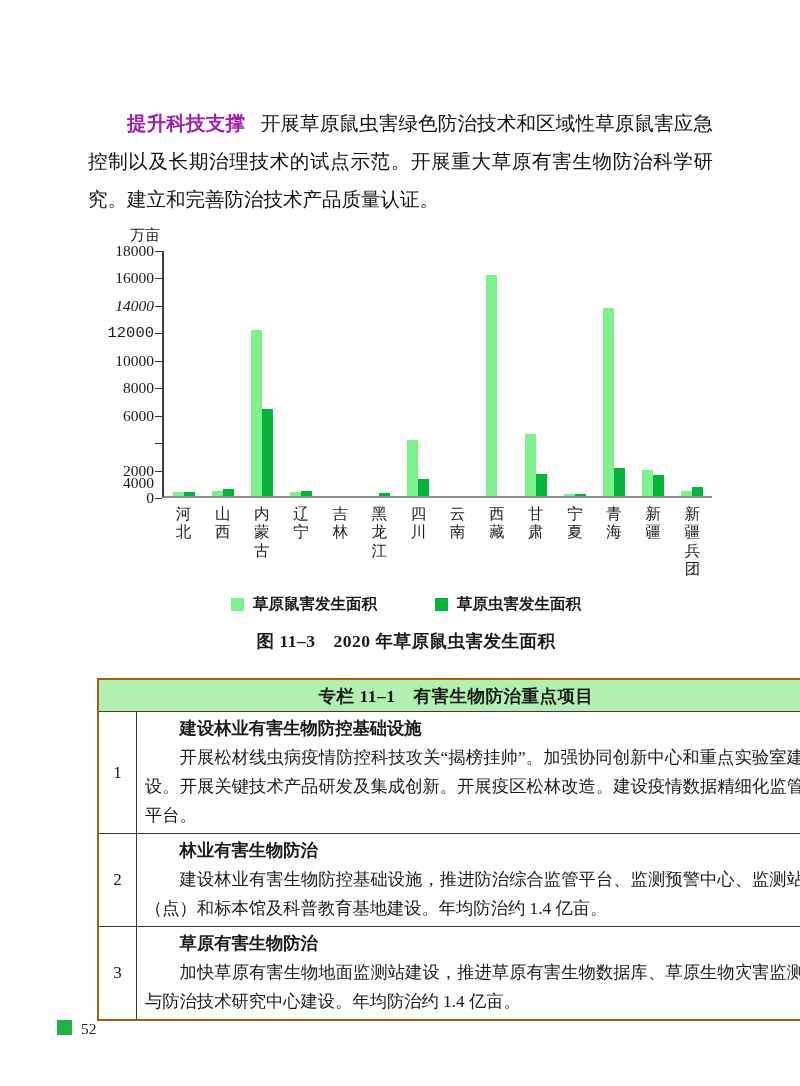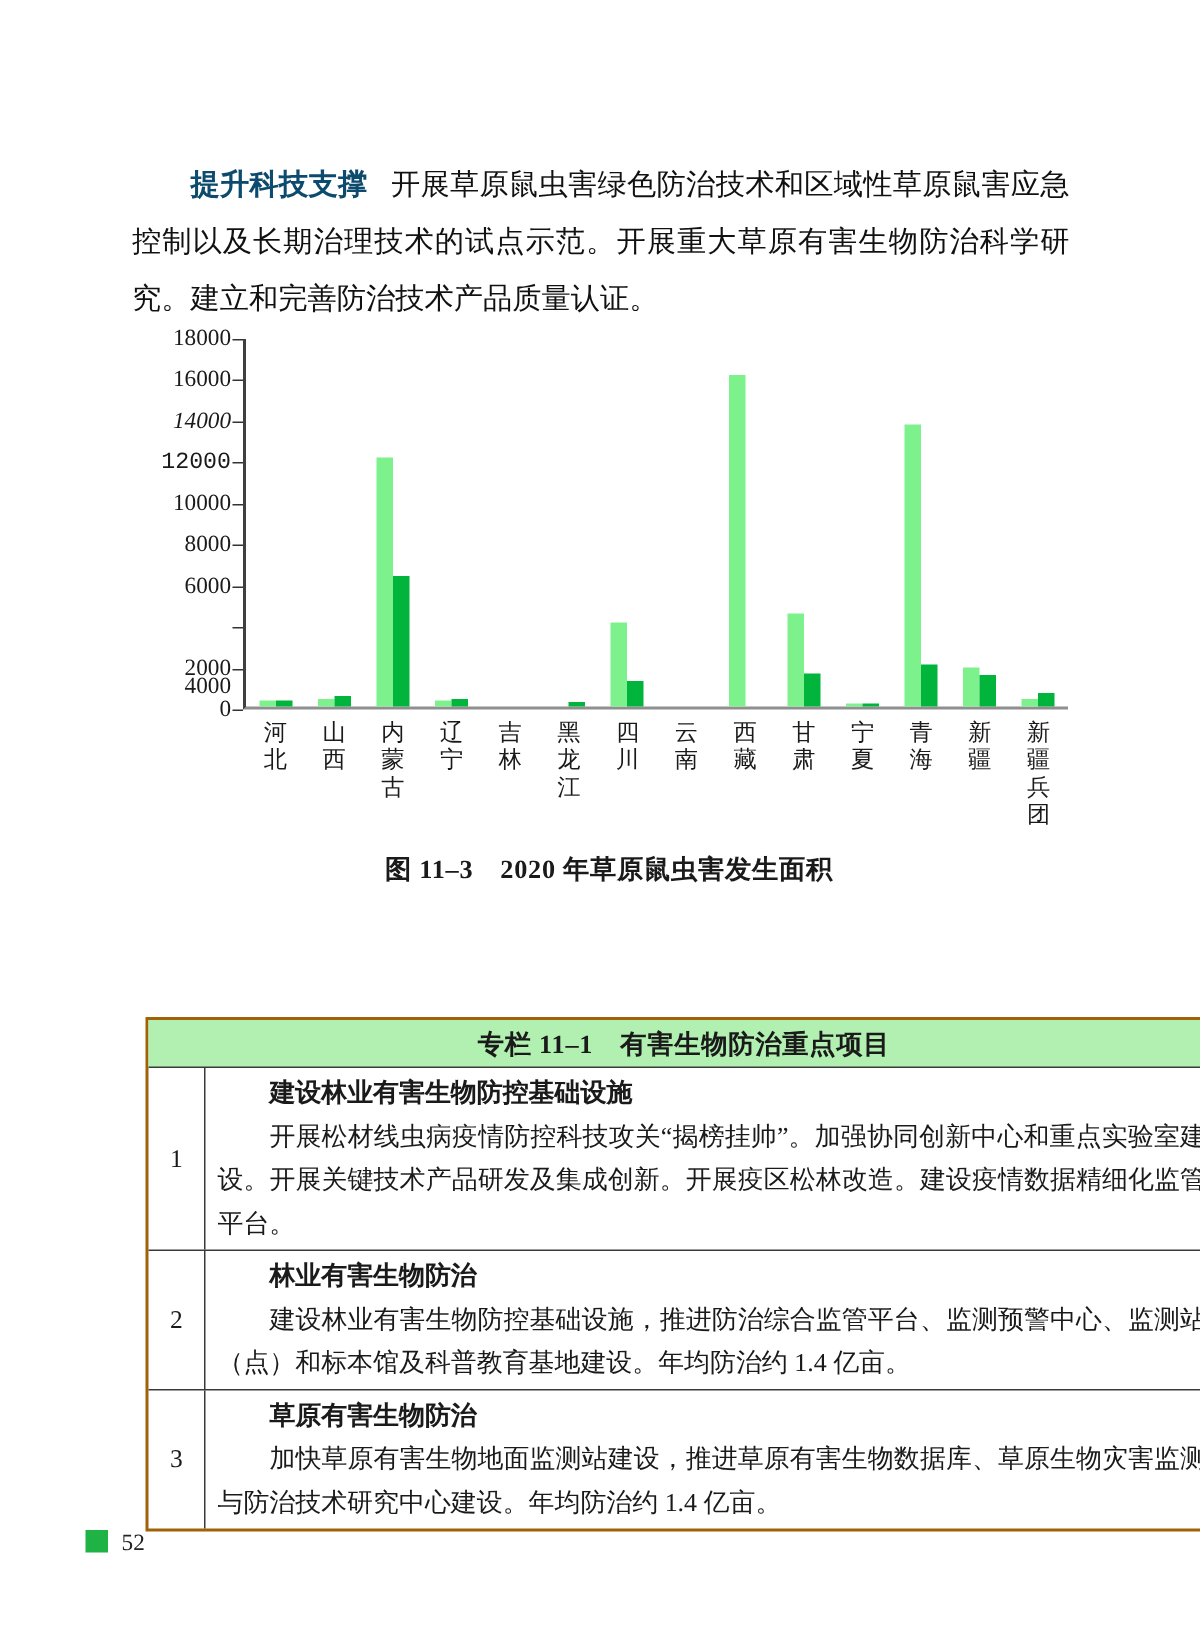--- a/index.html
+++ b/index.html
@@ -30,21 +30,21 @@
     white-space:nowrap;
   }
   .plot {
     position:relative; flex:1; height:247px;
     border-left:2px solid #3f3f3f; border-bottom:2px solid #8f8f8f;
   }
   .ytick { position:absolute; left:-9px; width:7px; border-top:1.5px solid #333; }
   .bar-groups { display:flex; height:100%; align-items:flex-end; }
   .group { flex:1; display:flex; align-items:flex-end; justify-content:center; height:100%; }
   .bar { width:11px; flex:none; }
-  .x-labels { display:flex; margin-left:64px; margin-top:7px;justify-content:flex-end; }
+  .x-labels { display:flex; margin-left:64px; margin-top:7px; }
   .xlabel { flex:1; display:flex; justify-content:center; }
   .xlabel span {
     display:inline-block; width:1.06em; font-size:15.5px; line-height:1.18;
     word-break:break-all; text-align:center;
   }
   .legend { display:flex; justify-content:center; gap:58px; margin-top:16px; }
   .legend-item { display:flex; align-items:center; gap:9px; }
   .legend-swatch { width:13px; height:13px; flex:none; }
   .legend-label { font-size:15.5px; font-weight:600; }
   .chart-caption {
@@ -71,24 +71,25 @@
 
   
   .footer { position:absolute; left:57px; top:1020px; display:flex; gap:9px; }
   .footer-swatch { width:15px; height:15px; flex:none; }
   .page-num { font-size:15.5px; color:#222; }
 </style>
 </head>
 <body>
 
 <div class="intro">
-  <span class="lead" style="color: #0c4a6e;">提升科技支撑</span><span>开展草原鼠虫害绿色防治技术和区域性草原鼠害应急控制以及长期治理技术的试点示范。开展重大草原有害生物防治科学研究。建立和完善防治技术产品质量认证。</span>
+  <span class="lead" style="color: #a21caf;">提升科技支撑</span><span>开展草原鼠虫害绿色防治技术和区域性草原鼠害应急控制以及长期治理技术的试点示范。开展重大草原有害生物防治科学研究。建立和完善防治技术产品质量认证。</span>
 </div>
 
 <div class="chart-wrap">
+  <div class="unit-label">万亩</div>
   <div class="chart-main">
     <div class="y-axis" id="y-axis">
         <div class="ytick-label" style="top: -9px;">18000</div>
         <div class="ytick-label" style="top: 18.4444px;">16000</div>
         <div class="ytick-label" style="top: 45.8889px; font-style: italic;">14000</div>
         <div class="ytick-label" style="top: 73.3333px; font-family: Liberation Mono, monospace;">12000</div>
         <div class="ytick-label" style="top: 100.778px; text-align: center;">10000</div>
         <div class="ytick-label" style="top: 128.222px;">8000</div>
         <div class="ytick-label" style="top: 155.667px;">6000</div>
         <div class="ytick-label" style="top: 183.111px; margin-top: 40px;">4000</div>
@@ -203,20 +204,30 @@
       <div class="xlabel">
         <span>青海</span>
       </div>
       <div class="xlabel">
         <span>新疆</span>
       </div>
       <div class="xlabel">
         <span>新疆兵团</span>
       </div>
     </div>
+  <div class="legend" id="legend">
+      <div class="legend-item">
+        <span class="legend-swatch" style="background: rgb(125, 242, 140);"></span>
+        <span class="legend-label">草原鼠害发生面积</span>
+      </div>
+      <div class="legend-item">
+        <span class="legend-swatch" style="background: rgb(0, 180, 60);"></span>
+        <span class="legend-label">草原虫害发生面积</span>
+      </div>
+    </div>
   <div class="chart-caption">图 11–3　2020 年草原鼠虫害发生面积</div>
 </div>
 
 <div class="panel">
   <div class="panel-title" style="background: rgb(178, 240, 178);">专栏 11–1　有害生物防治重点项目</div>
   <div id="panel-rows">
       <div class="panel-row">
         <div class="row-num">1</div>
         <div class="row-content">
           <div class="row-title">建设林业有害生物防控基础设施</div>

